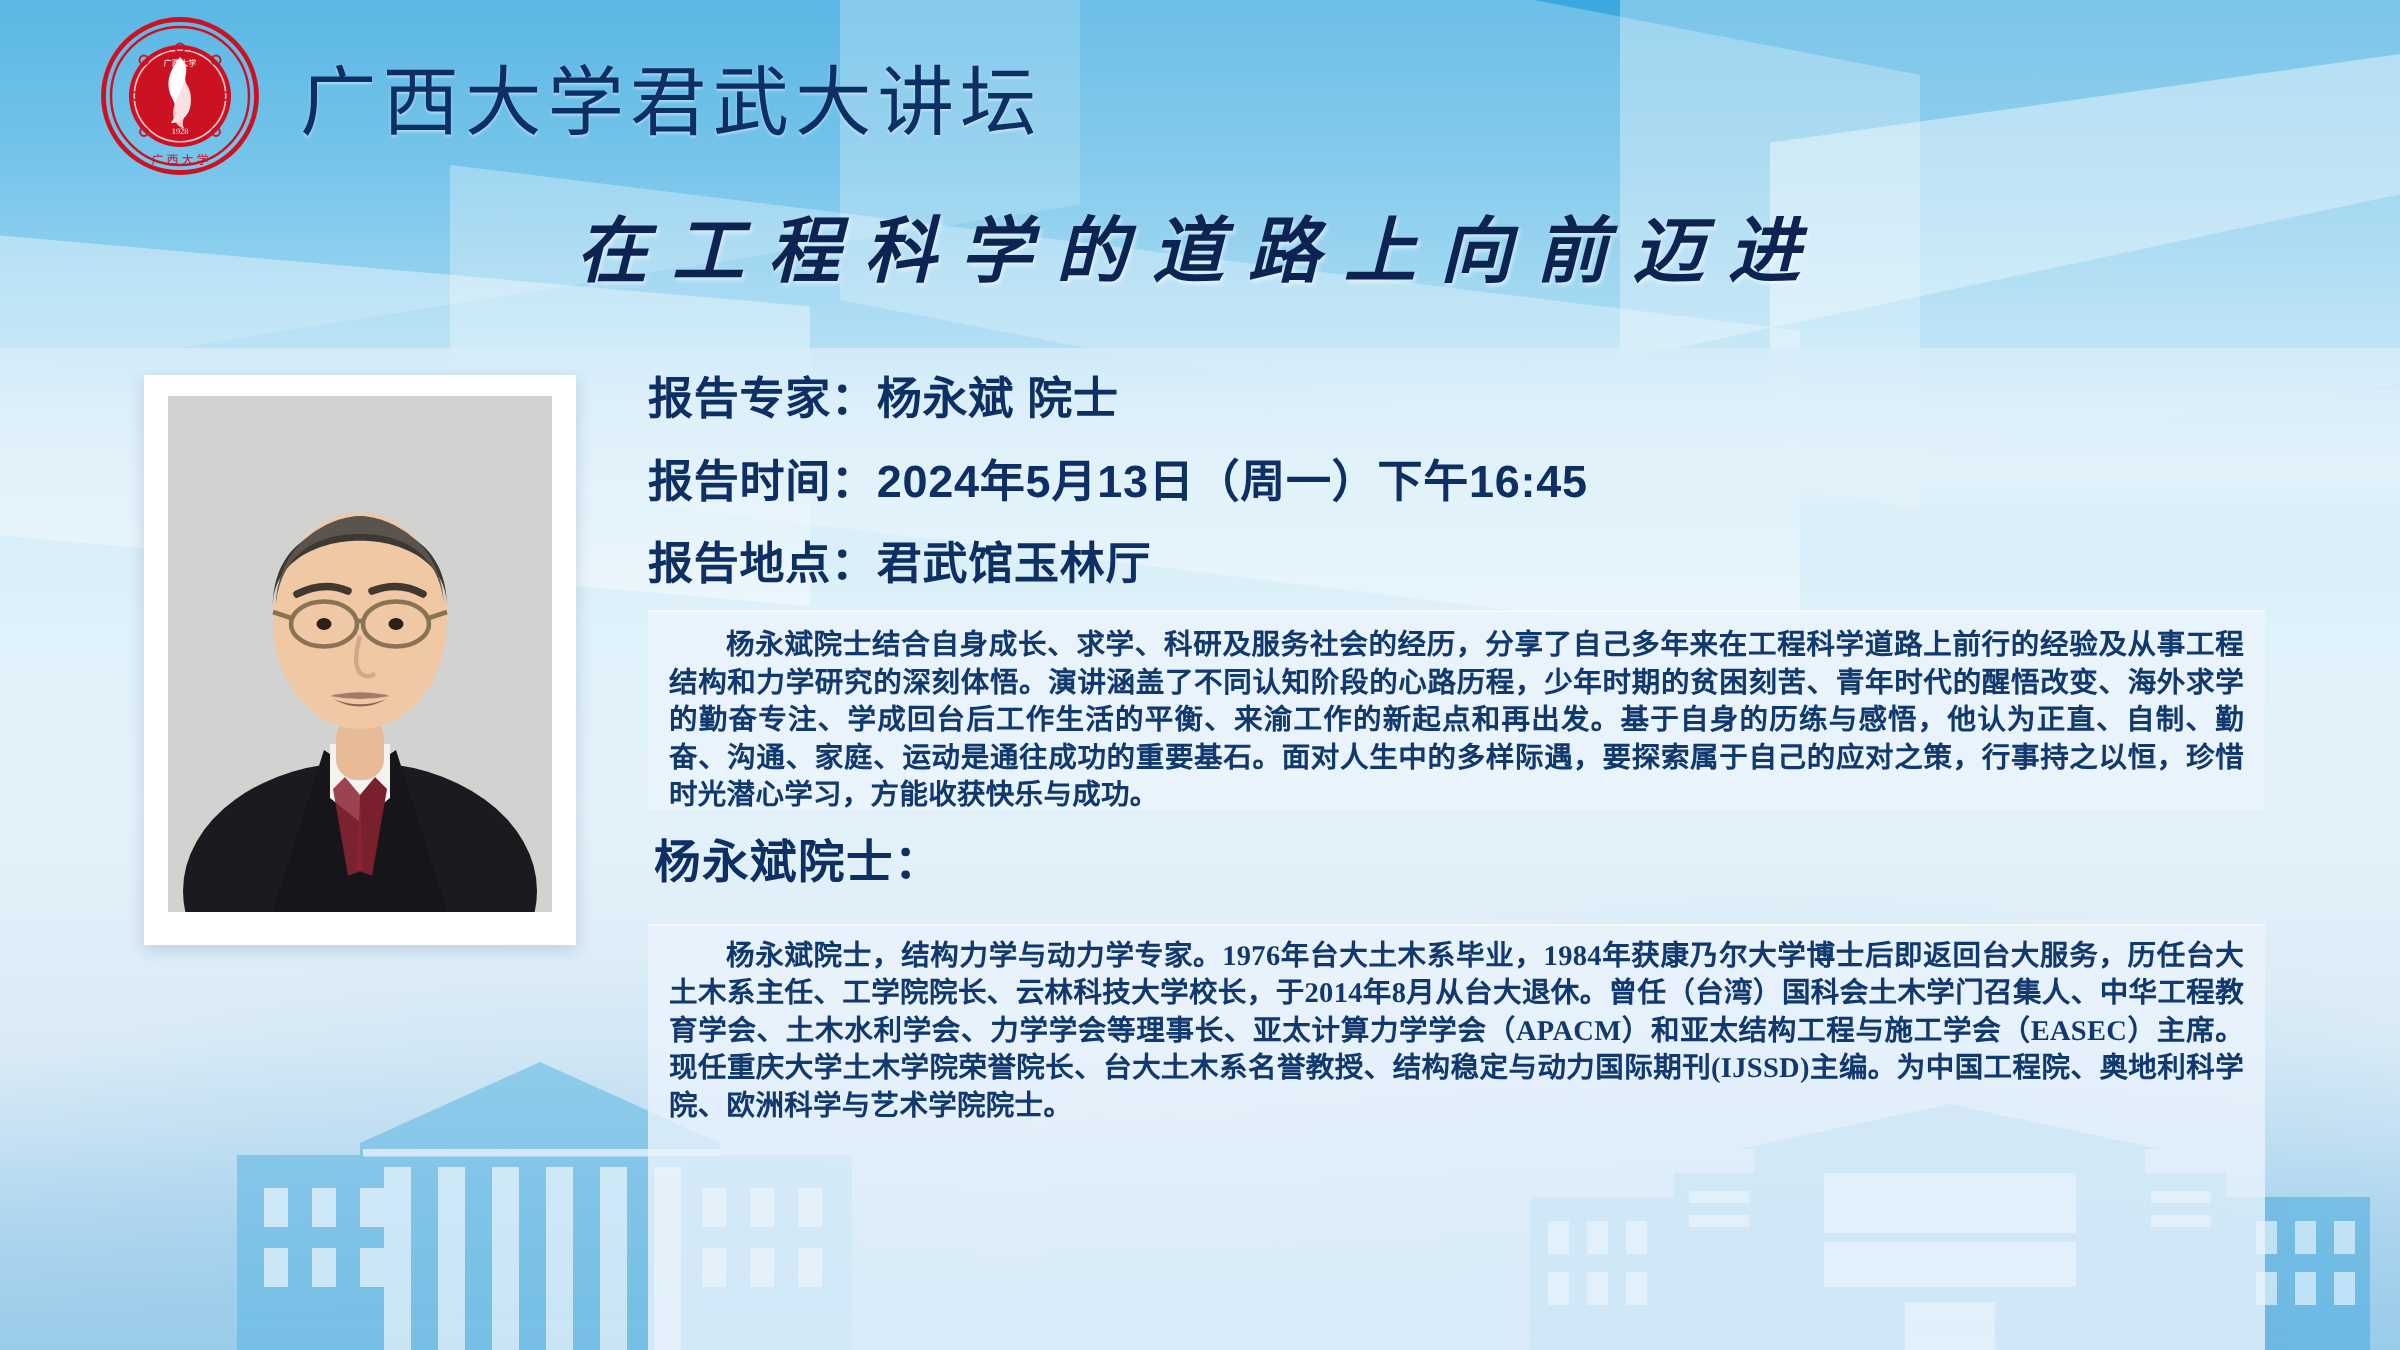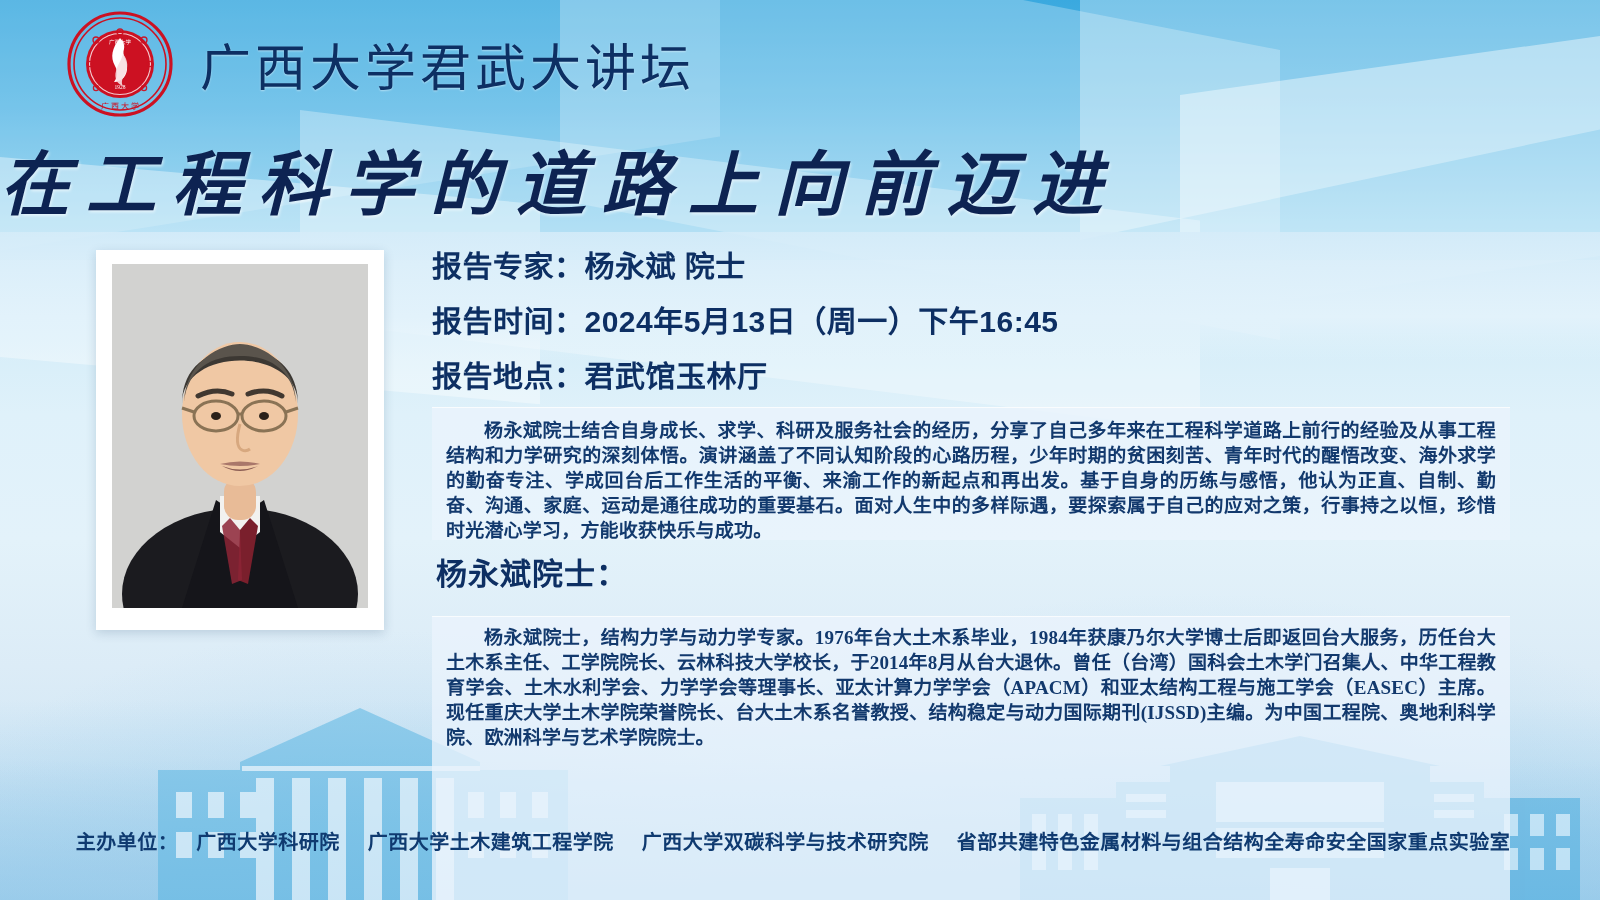--- a/index.html
+++ b/index.html
@@ -86,23 +86,23 @@
     font-size:51px; font-weight:normal;
     letter-spacing:4px;
     color:#0d2f63;
     text-shadow:0 1px 2px rgba(255,255,255,.45);
     white-space:nowrap;
   }
 
   
   #main-title {
     position:absolute; left:0; top:128px; width:1600px;
-    text-align:left;
+    text-align:center;
     font-family:"Liberation Serif","DejaVu Serif",serif;
-    font-size:70px; font-weight:bold;
+    font-size:48px; font-weight:bold;
     font-style:italic;
     letter-spacing:16px;
     color:#0d2352;
     text-shadow:1px 2px 3px rgba(255,255,255,.55);
     white-space:nowrap;
   }
 
   
   #portrait-block {
     position:absolute; left:96px; top:250px; width:288px;
@@ -352,18 +352,15 @@
     <p class="body-text">杨永斌院士结合自身成长、求学、科研及服务社会的经历，分享了自己多年来在工程科学道路上前行的经验及从事工程结构和力学研究的深刻体悟。演讲涵盖了不同认知阶段的心路历程，少年时期的贫困刻苦、青年时代的醒悟改变、海外求学的勤奋专注、学成回台后工作生活的平衡、来渝工作的新起点和再出发。基于自身的历练与感悟，他认为正直、自制、勤奋、沟通、家庭、运动是通往成功的重要基石。面对人生中的多样际遇，要探索属于自己的应对之策，行事持之以恒，珍惜时光潜心学习，方能收获快乐与成功。</p>
   </div>
 
   <div id="bio-heading">杨永斌院士：</div>
 
   <div id="bio-panel">
     <p class="body-text">杨永斌院士，结构力学与动力学专家。1976年台大土木系毕业，1984年获康乃尔大学博士后即返回台大服务，历任台大土木系主任、工学院院长、云林科技大学校长，于2014年8月从台大退休。曾任（台湾）国科会土木学门召集人、中华工程教育学会、土木水利学会、力学学会等理事长、亚太计算力学学会（APACM）和亚太结构工程与施工学会（EASEC）主席。现任重庆大学土木学院荣誉院长、台大土木系名誉教授、结构稳定与动力国际期刊(IJSSD)主编。为中国工程院、奥地利科学院、欧洲科学与艺术学院院士。</p>
   </div>
 
   <div id="footer">
-    <div class="f-row">
-      <span class="f-label">主办单位：</span><span class="f-org">广西大学科研院</span><span class="f-org">广西大学土木建筑工程学院</span><span class="f-org">广西大学双碳科学与技术研究院</span><span class="f-org">省部共建特色金属材料与组合结构全寿命安全国家重点实验室</span>
-    </div>
   </div>
 
 </div>
 
 </body></html>

